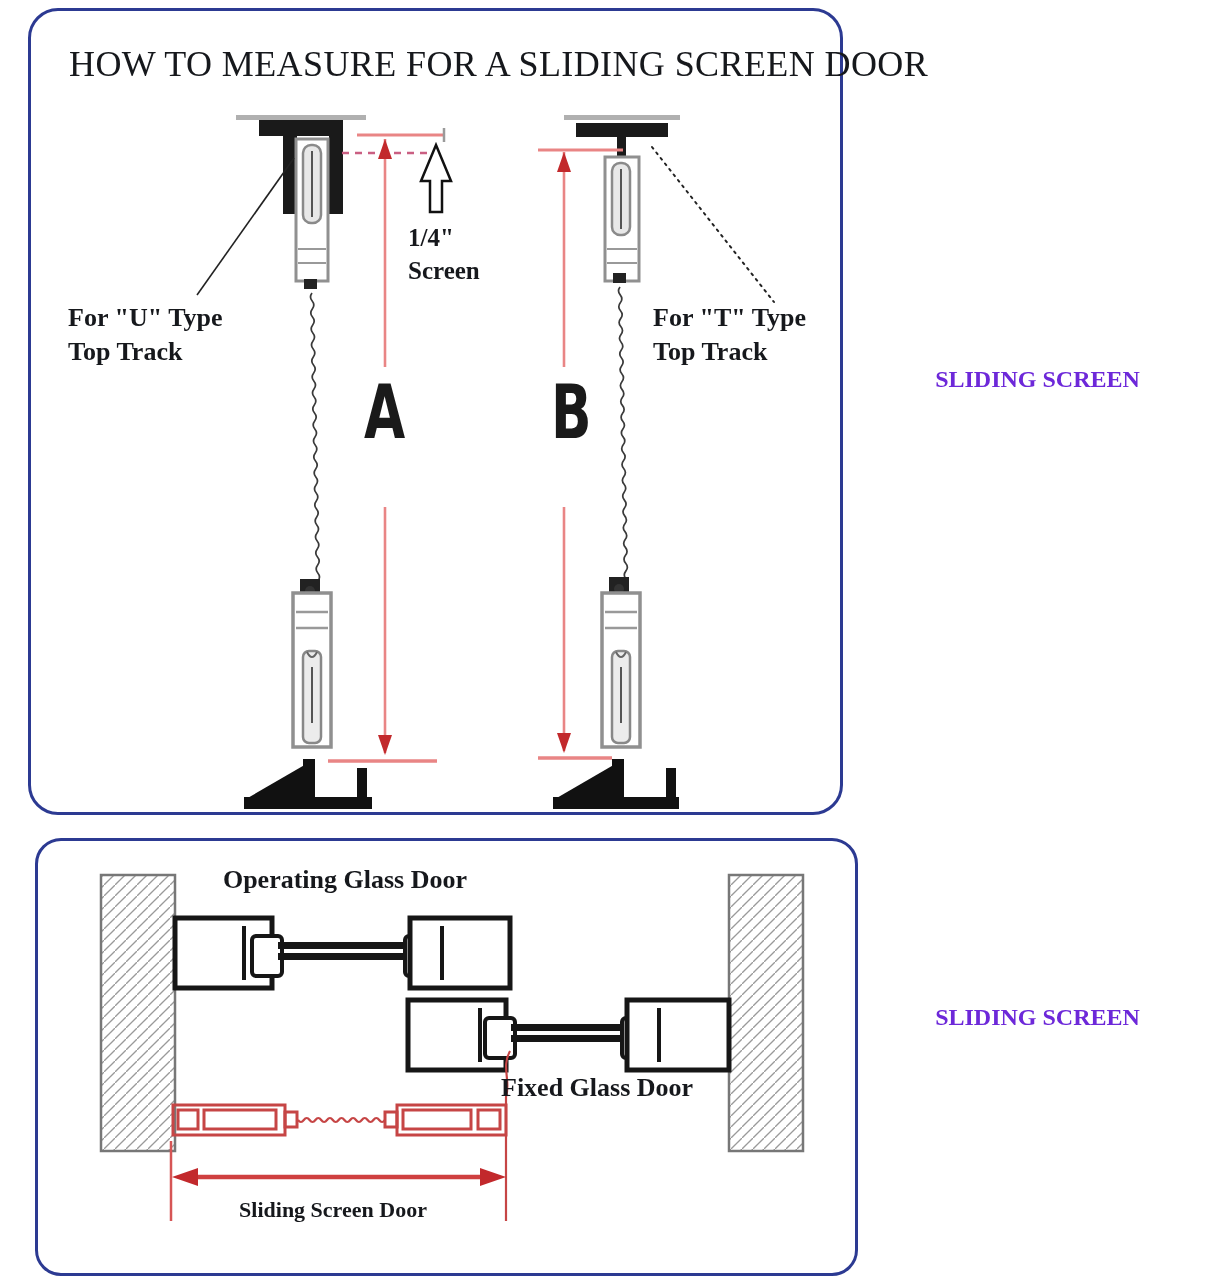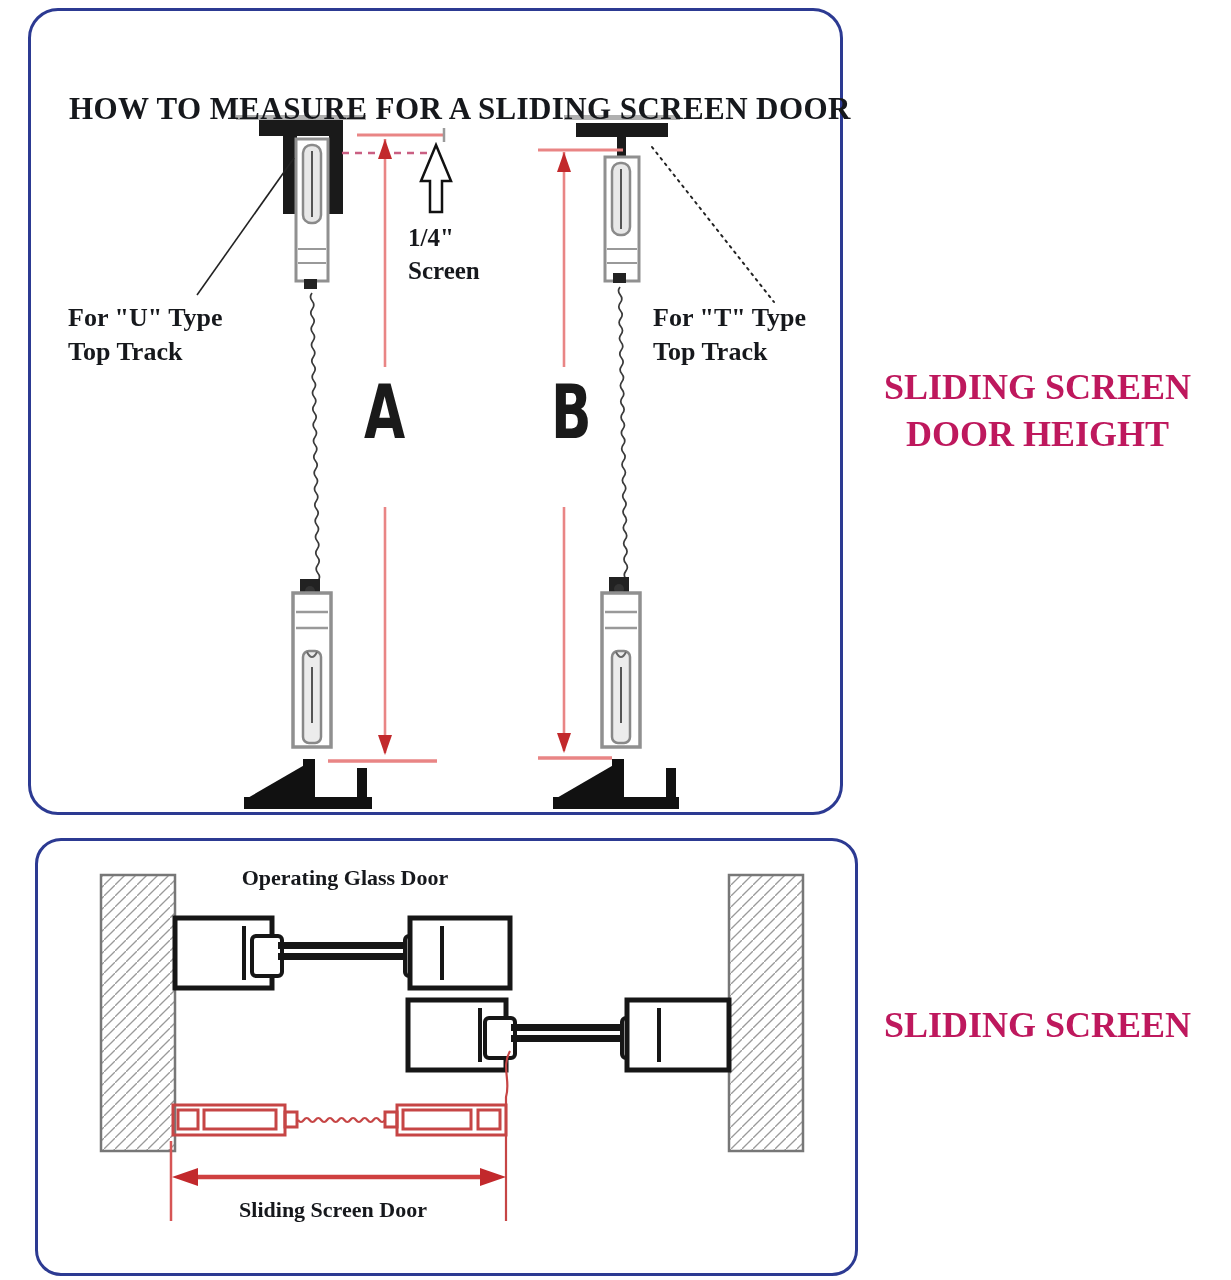--- a/index.html
+++ b/index.html
@@ -2,28 +2,28 @@
 <html><head>
 <meta charset="utf-8">
 <style>
   html,body{margin:0;padding:0;background:#fff;}
   .stage{position:relative;width:1231px;height:1280px;background:#fff;overflow:hidden;
          font-family:"Liberation Serif",serif;color:#16181c;}
   .panel{position:absolute;background:#fff;border:3px solid #2c3a92;}
   .panel.top{left:28px;top:8px;width:809px;height:801px;border-radius:30px;}
   .panel.bottom{left:35px;top:838px;width:817px;height:432px;border-radius:26px;}
   .panel svg{position:absolute;left:0;top:0;}
-  .diagram-title{position:absolute;left:38px;top:32px;font-size:31px;font-weight:bold;
-                 letter-spacing:.4px;white-space:nowrap;margin-top:48px;}
+  .diagram-title{position:absolute;left:38px;top:32px;font-size:36px;font-weight:normal;
+                 letter-spacing:.4px;white-space:nowrap;}
   .lbl{position:absolute;font-weight:bold;line-height:1.32;}
   .lbl .ln{display:block;}
   .big-letter{position:absolute;font-family:"DejaVu Sans",sans-serif;font-weight:bold;
               font-size:74px;line-height:1;transform:scaleX(.72);transform-origin:center;color:#1a1a1a;}
   .side-caption{position:absolute;width:315px;text-align:center;font-weight:bold;
-                font-size:36px;line-height:1.3;color:#be185d;}
+                font-size:24px;line-height:1.3;color:#6d28d9;}
   .side-caption .ln{display:block;}
 </style>
 </head>
 <body>
 
 <div class="stage">
 
   <section class="panel top">
     <svg width="809" height="801" viewBox="0 0 809 801">
 
@@ -128,21 +128,20 @@
       <span class="ln">For "T" Type</span>
       <span class="ln">Top Track</span>
     </div>
 
     <div class="big-letter" style="left:325px;top:364px;">A</div>
     <div class="big-letter" style="left:512px;top:364px;">B</div>
   </section>
 
   <div class="side-caption" style="left:880px;top:364px;">
     <span class="ln">SLIDING SCREEN</span>
-    <span class="ln">DOOR HEIGHT</span>
   </div>
 
   <section class="panel bottom">
     <svg width="817" height="432" viewBox="0 0 817 432">
       <defs>
         <pattern id="hatch" width="11" height="11" patternUnits="userSpaceOnUse">
           <line x1="0" y1="11" x2="11" y2="0" stroke="#9a9a9a" stroke-width="1.3"></line>
         </pattern>
       </defs>
 
@@ -189,22 +188,23 @@
 
       <g>
         <line x1="133" y1="300" x2="133" y2="380" stroke="#d65555" stroke-width="2.5"></line>
         <path d="M472,210 C463,226 473,240 468,256 L468,380" fill="none" stroke="#c64545" stroke-width="2.2"></path>
         <line x1="146" y1="336" x2="456" y2="336" stroke="#cf4040" stroke-width="4.5"></line>
         <polygon points="134,336 160,327 160,345" fill="#c2292c"></polygon>
         <polygon points="468,336 442,327 442,345" fill="#c2292c"></polygon>
       </g>
     </svg>
 
-    <div class="lbl" style="left:157px;top:22px;width:300px;text-align:center;font-size:22px;">Operating Glass Door</div>
-
+    <div class="lbl" style="left:157px;top:22px;width:300px;text-align:center;font-size:26px;">Operating Glass Door</div>
+
+    <div class="lbl" style="left:463px;top:230px;width:240px;font-size:26px;white-space:nowrap;">Fixed Glass Door</div>
 
     <div class="lbl" style="left:145px;top:354px;width:300px;text-align:center;font-size:22px;">Sliding Screen Door</div>
   </section>
 
   <div class="side-caption" style="left:880px;top:1002px;">
     <span class="ln">SLIDING SCREEN</span>
   </div>
 
 </div>
 

